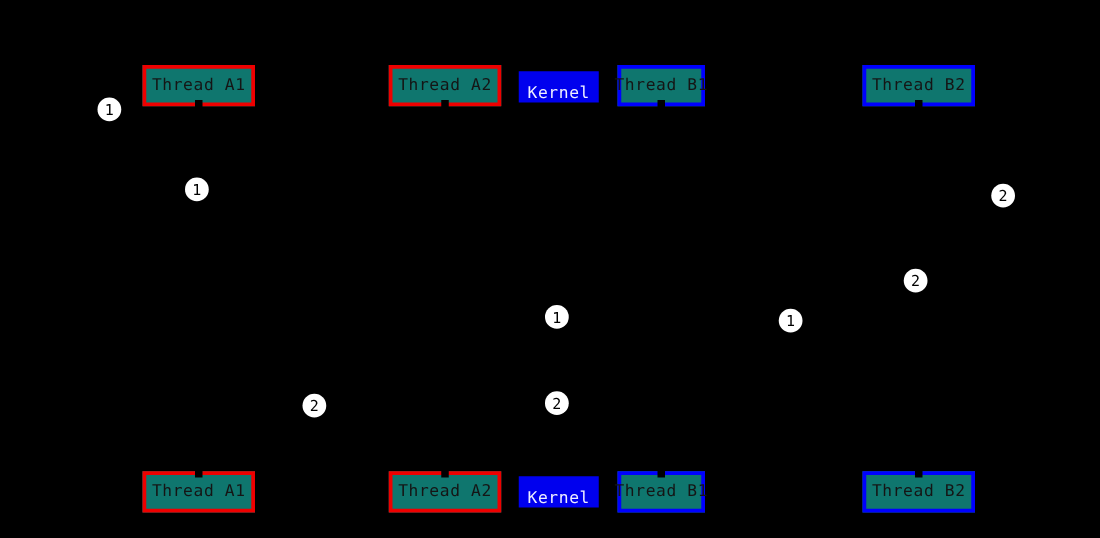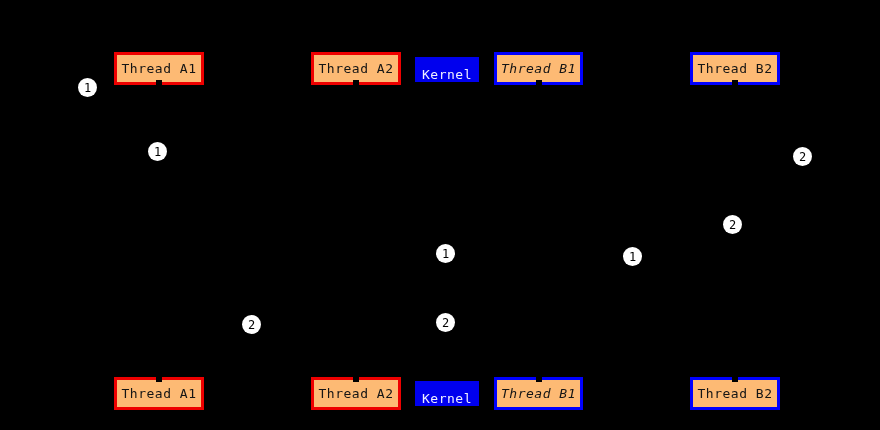--- a/index.html
+++ b/index.html
@@ -3,37 +3,37 @@
 <meta charset="utf-8">
 <style>
   html,body{margin:0;padding:0;background:#000;}
   .canvas{
     position:relative;width:880px;height:430px;background:#000;overflow:hidden;
     font-family:"DejaVu Sans Mono","Liberation Mono",monospace;
   }
   
   .actor{
     position:absolute;box-sizing:border-box;height:33px;
-    background:#fdba74;border:3px solid #f00;
+    background:#0f766e;border:3px solid #f00;
     display:flex;align-items:center;justify-content:center;
   }
   .actor .lbl{
     font-size:13px;letter-spacing:0.5px;color:#151515;white-space:nowrap;
   }
   .red{border-color:#ee0000;}
   .blue{border-color:#0000ff;}
   .kernel{
     background:#0000ee;border:none;height:25px;
   }
   .kernel .lbl{color:#efefff;}
   
   .ax-a1{left:114px;width:90px;}
   .ax-a2{left:311px;width:90px;}
   .ax-k {left:415px;width:64px;align-items:flex-end;}
-  .ax-b1{left:494px;width:89px;font-style:italic;}
+  .ax-b1{left:494px;width:70px;}
   .ax-b2{left:690px;width:90px;}
   
   .row-top{top:52px;}
   .row-bottom{top:377px;}
   .k-top{top:57px;}
   .k-bottom{top:381px;}
   
   .notch{
     position:absolute;left:50%;transform:translateX(-50%);
     width:6px;height:7px;background:#000;

